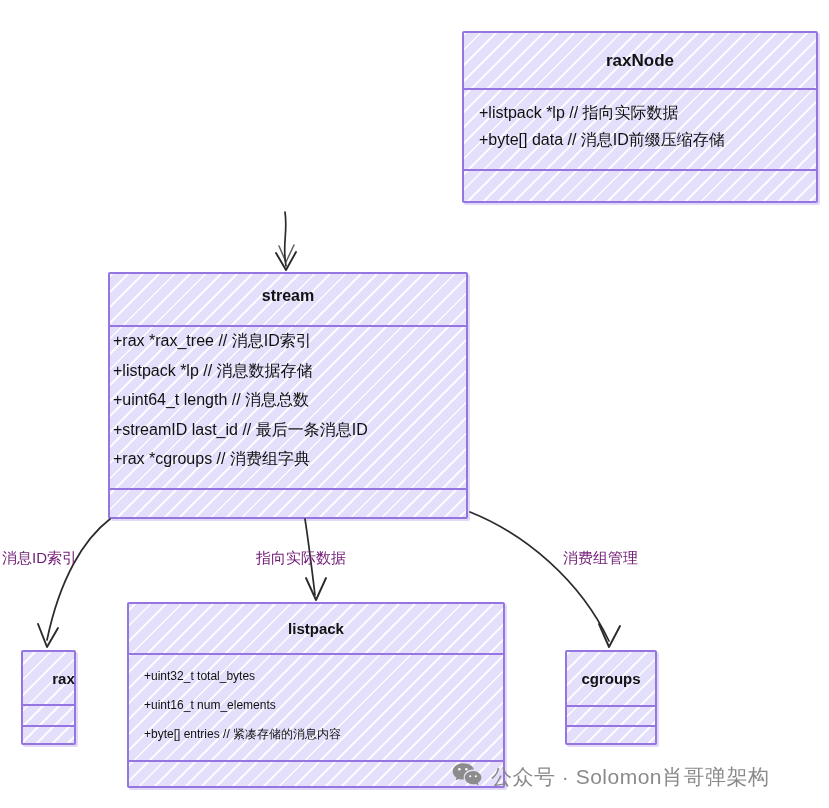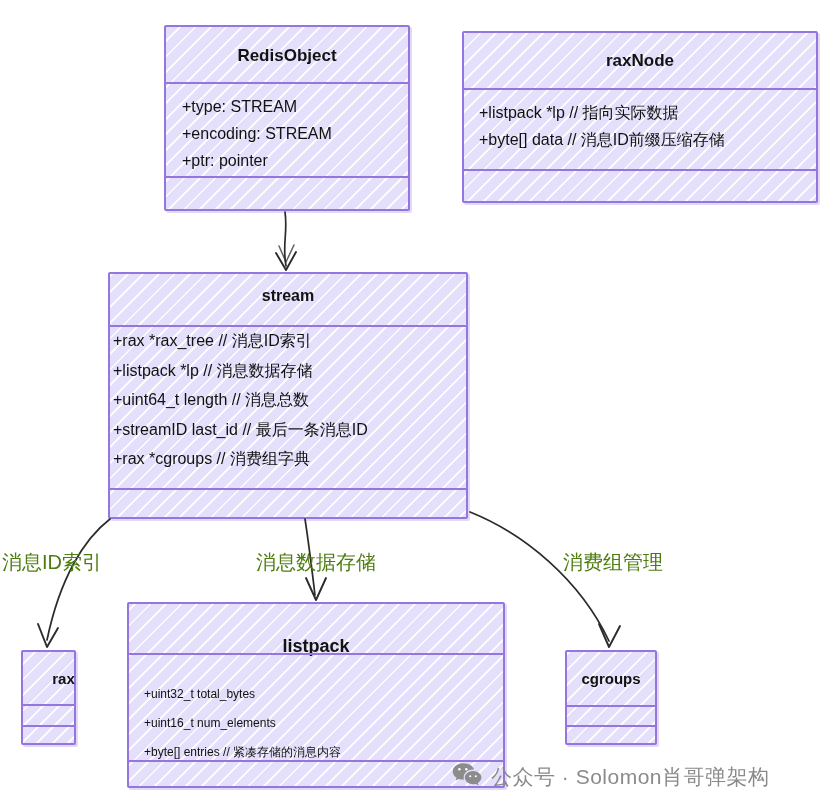--- a/index.html
+++ b/index.html
@@ -78,35 +78,35 @@
   #box-raxnode .uml-title { height: 56px; font-size: 17px; }
   #box-raxnode .uml-attrs { padding: 10px 0 0 15px; font-size: 16px; }
   #box-raxnode .uml-attrs .attr { line-height: 27px; }
 
   #box-stream { left: 108px; top: 272px; width: 360px; height: 247px; }
   #box-stream .uml-title { height: 43px; font-size: 16px; }
   #box-stream .uml-attrs { padding: 9px 0 0 3px; font-size: 16px; }
   #box-stream .uml-attrs .attr { line-height: 29.5px; }
 
   #box-listpack { left: 127px; top: 602px; width: 378px; height: 186px; }
-  #box-listpack .uml-title { height: 49px; font-size: 18px; margin-top: 18px; }
+  #box-listpack .uml-title { height: 49px; font-size: 15px; }
   #box-listpack .uml-attrs { padding: 9px 0 0 15px; font-size: 12px; }
   #box-listpack .uml-attrs .attr { line-height: 29px; }
 
   #box-rax { left: 21px; top: 650px; width: 55px; height: 95px; }
   #box-rax .uml-title { height: 52px; font-size: 15px; padding-left: 30px; }
 
   #box-cgroups { left: 565px; top: 650px; width: 92px; height: 95px; }
   #box-cgroups .uml-title { height: 53px; font-size: 15px; }
 
   
   .edge-label {
     position: absolute;
-    font-size: 20px;
-    color: #4d7c0f;
+    font-size: 15px;
+    color: #701a75;
     white-space: nowrap;
   }
   #label-rax-edge      { left: 2px;   top: 549px; }
   #label-listpack-edge { left: 256px; top: 549px; }
   #label-cgroups-edge  { left: 563px; top: 549px; }
 
   
   #connectors {
     position: absolute;
     left: 0; top: 0;
@@ -131,30 +131,20 @@
     letter-spacing: 0.5px;
     white-space: nowrap;
   }
   #watermark .wm-icon { display: block; }
 </style>
 </head>
 <body>
 
 <div id="canvas">
 
-  <div class="uml-box" id="box-redisobject">
-    <div class="uml-title">RedisObject</div>
-    <div class="uml-divider" style="top:55px;"></div>
-    <div class="uml-attrs">
-      <div class="attr">+type: STREAM</div>
-      <div class="attr">+encoding: STREAM</div>
-      <div class="attr">+ptr: pointer</div>
-    </div>
-    <div class="uml-divider" style="top:149px;"></div>
-  </div>
 
   <div class="uml-box" id="box-raxnode">
     <div class="uml-title">raxNode</div>
     <div class="uml-divider" style="top:55px;"></div>
     <div class="uml-attrs">
       <div class="attr">+listpack *lp // 指向实际数据</div>
       <div class="attr">+byte[] data // 消息ID前缀压缩存储</div>
     </div>
     <div class="uml-divider" style="top:136px;"></div>
   </div>
@@ -213,21 +203,21 @@
       <path d="M 306 578 L 316 600 L 326 578" fill="none" stroke="#2b2b2b" stroke-width="1.9" stroke-linecap="round" stroke-linejoin="round"></path>
     </g>
 
     <g>
       <path d="M 470 512 C 525 534, 580 580, 609 641" fill="none" stroke="#2b2b2b" stroke-width="1.7" stroke-linecap="round"></path>
       <path d="M 599 624 L 609 647 L 620 626" fill="none" stroke="#2b2b2b" stroke-width="1.9" stroke-linecap="round" stroke-linejoin="round"></path>
     </g>
   </svg>
 
   <div class="edge-label" id="label-rax-edge">消息ID索引</div>
-  <div class="edge-label" id="label-listpack-edge">消息数据存储</div>
+  <div class="edge-label" id="label-listpack-edge">指向实际数据</div>
   <div class="edge-label" id="label-cgroups-edge">消费组管理</div>
 
   <div id="watermark">
     <span class="wm-icon">
       <svg width="30" height="26" viewBox="0 0 30 26" xmlns="http://www.w3.org/2000/svg">
         <g fill="#8c8c8c">
           <path d="M11 1.2C5.2 1.2 0.7 4.9 0.7 9.4c0 2.5 1.5 4.8 3.8 6.3l-0.9 2.9 3.3-1.7c1.3 0.4 2.7 0.6 4.1 0.6 0.3 0 0.7 0 1-0.1-0.2-0.6-0.3-1.3-0.3-2 0-4.3 4.2-7.8 9.4-7.8 0.3 0 0.7 0 1 0.1C21.3 4 16.7 1.2 11 1.2z"></path>
           <circle cx="7.4" cy="7.3" r="1.25" fill="#ffffff"></circle>
           <circle cx="14.3" cy="7.3" r="1.25" fill="#ffffff"></circle>
           <path d="M29.4 15.6c0-3.7-3.7-6.7-8.3-6.7s-8.3 3-8.3 6.7c0 3.7 3.7 6.7 8.3 6.7 1 0 1.9-0.1 2.8-0.4l2.8 1.5-0.8-2.5c2-1.2 3.5-3.1 3.5-5.3z"></path>

